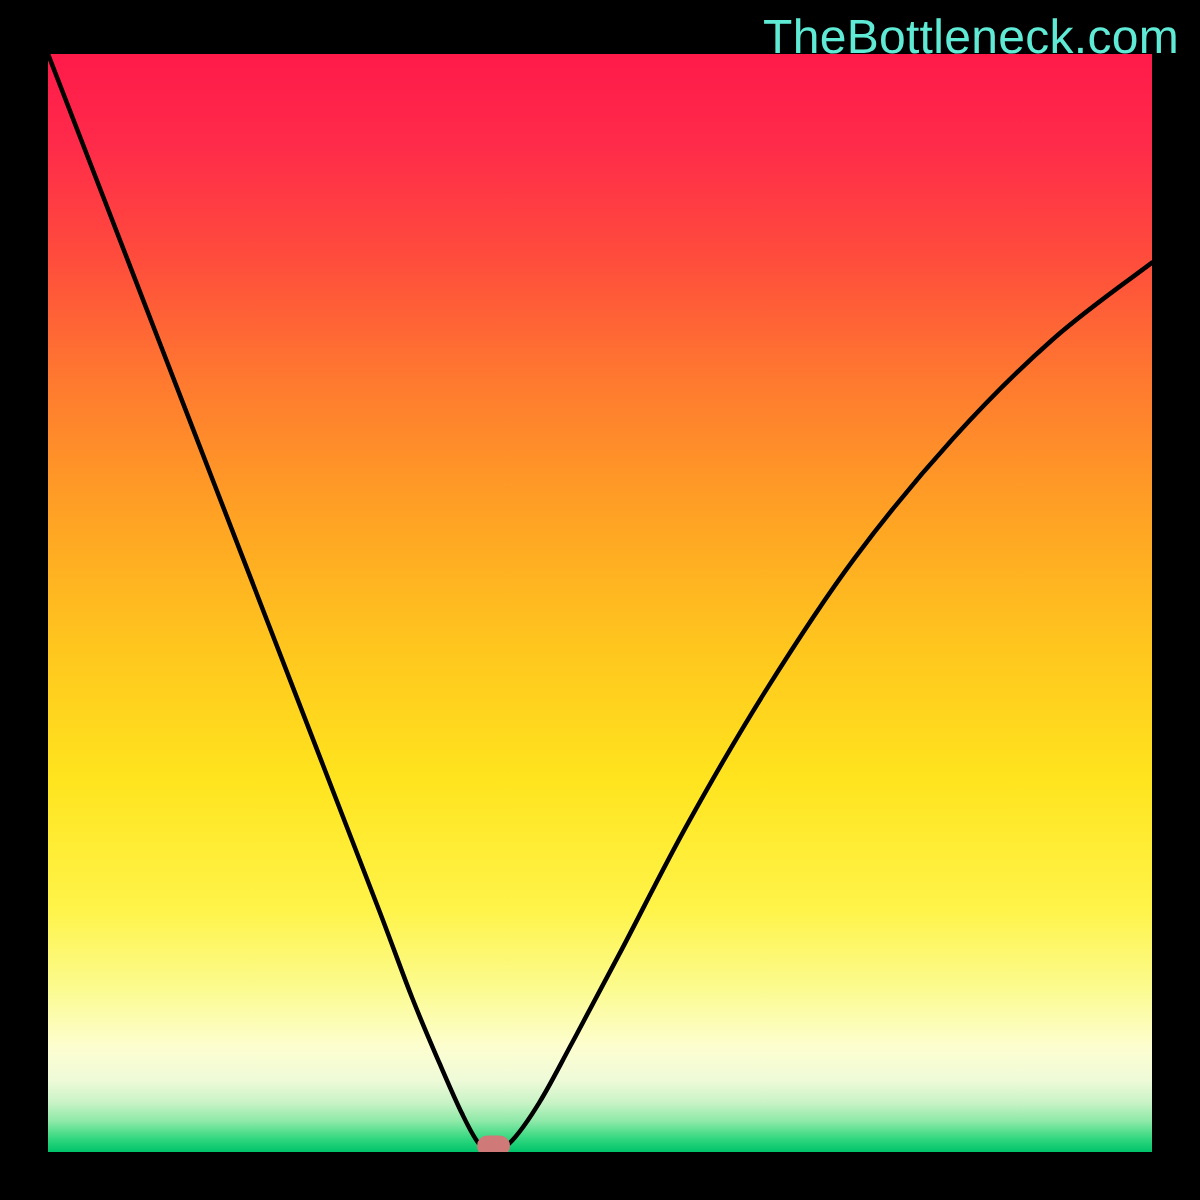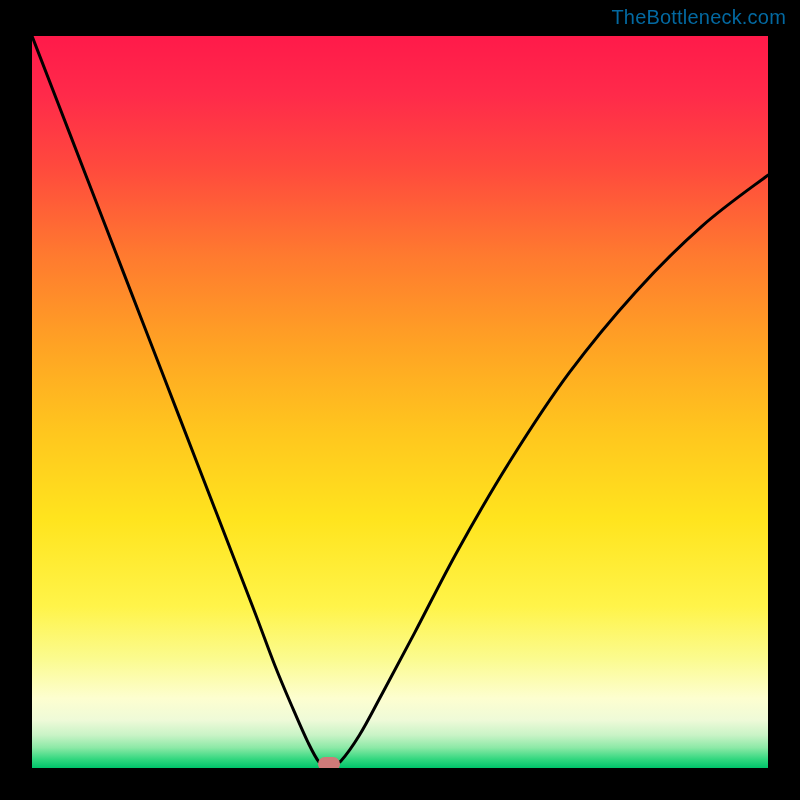--- a/index.html
+++ b/index.html
@@ -8,23 +8,23 @@
     position: relative;
     width: 800px;
     height: 800px;
     background: #000;
   }
   .watermark {
     position: absolute;
     top: 6px;
     right: 14px;
     font-family: Arial, Helvetica, sans-serif;
-    font-size: 20px;
+    font-size: 32px;
     font-weight: 500;
-    color: #0369a1;
+    color: #5eead4;
     letter-spacing: 0.2px;
     z-index: 10;
   }
   .plot-area {
     position: absolute;
     left: 32px;
     top: 36px;
     width: 736px;
     height: 732px;
     overflow: hidden;

